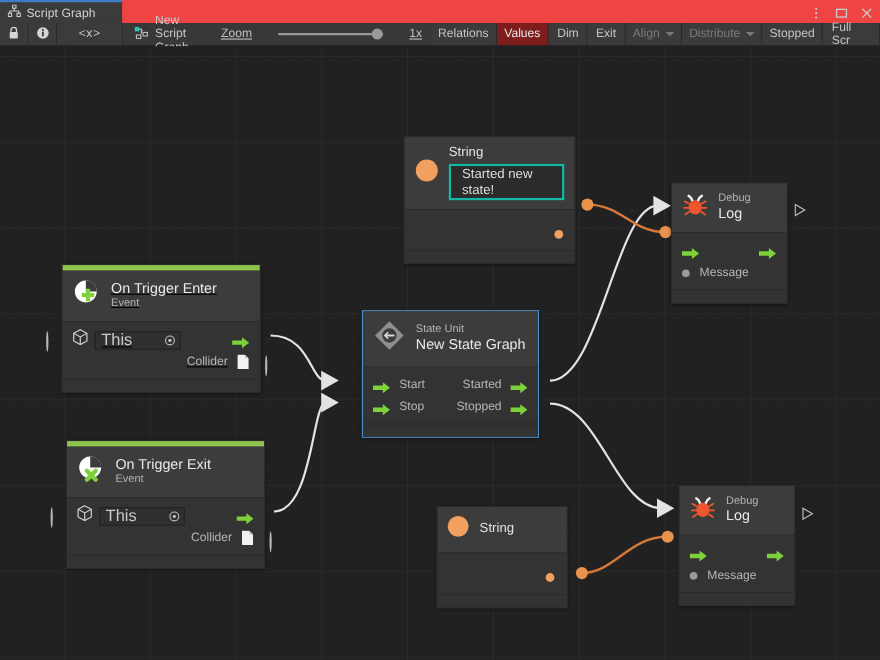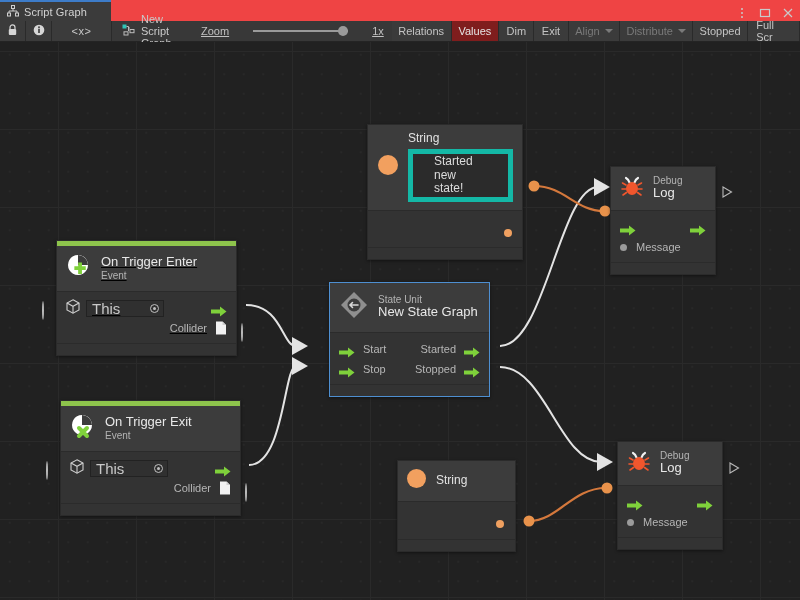--- a/index.html
+++ b/index.html
@@ -138,23 +138,23 @@
     width: 9px; height: 9px; border-radius: 50%;
     border: 1px solid #c0c0c0; position: relative;
   }
   .target-dot::after {
     content:''; position:absolute; left:2px; top:2px;
     width:3px; height:3px; border-radius:50%; background:#c0c0c0;
   }
 
   
   .strfield {
-    background: #2b2b2b; border: 5px solid #14b8a6;
+    background: #2b2b2b; border: 2px solid #14b8a6;
     font-size: 12px; color: #dcdcdc;
-    padding: 1px 21px; min-width: 105px;
+    padding: 1px 10px; min-width: 105px;
   }
 
   
   .garrow { width: 16px; height: 11px; }
   .dot-grey {
     width: 7px; height: 7px; border-radius: 50%;
     background: #9b9b9b;
   }
   .dot-orange {
     width: 8px; height: 8px; border-radius: 50%;

